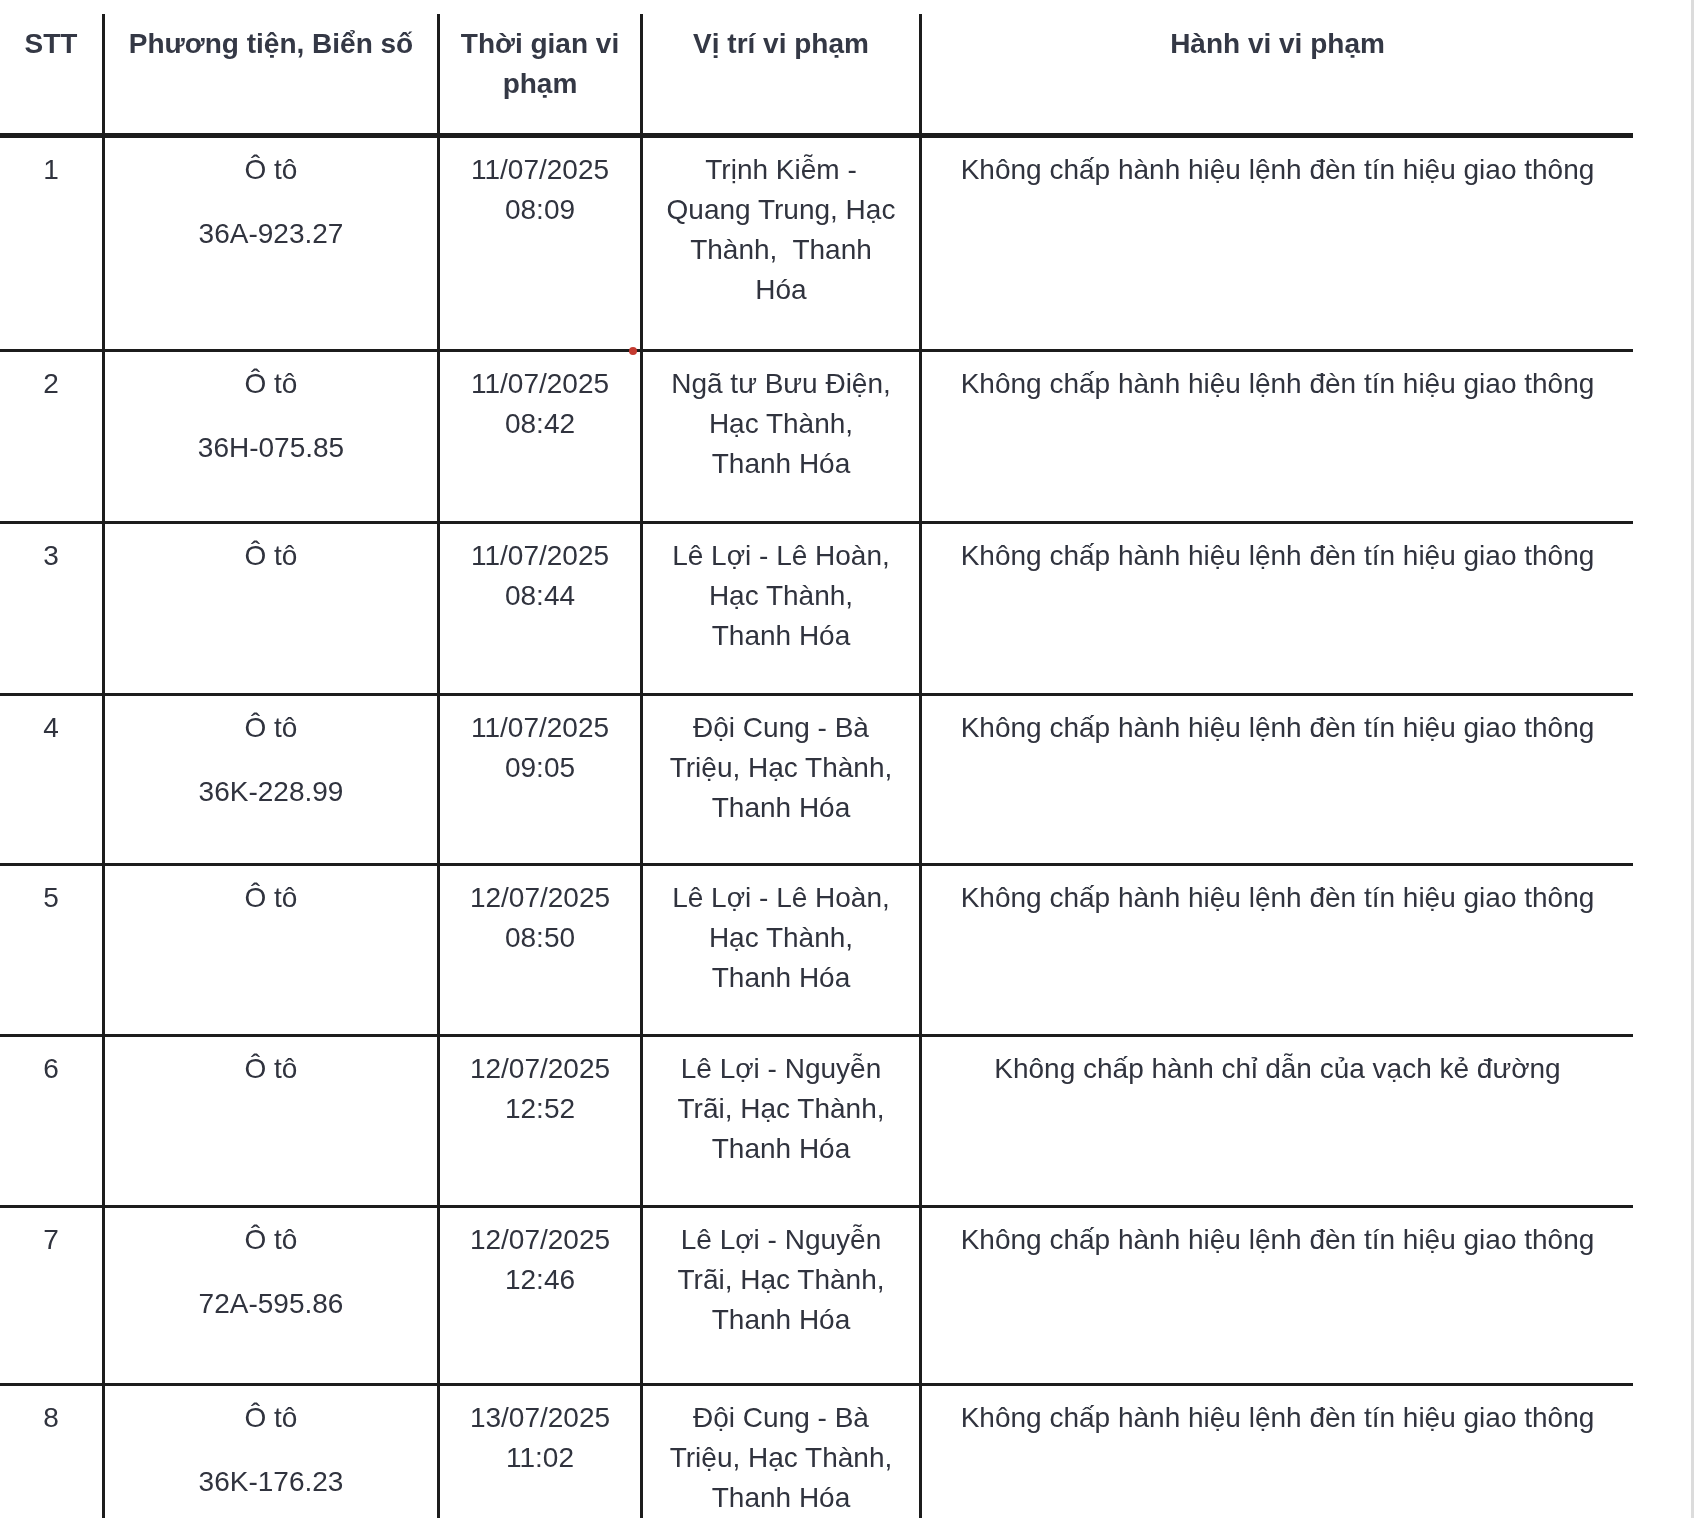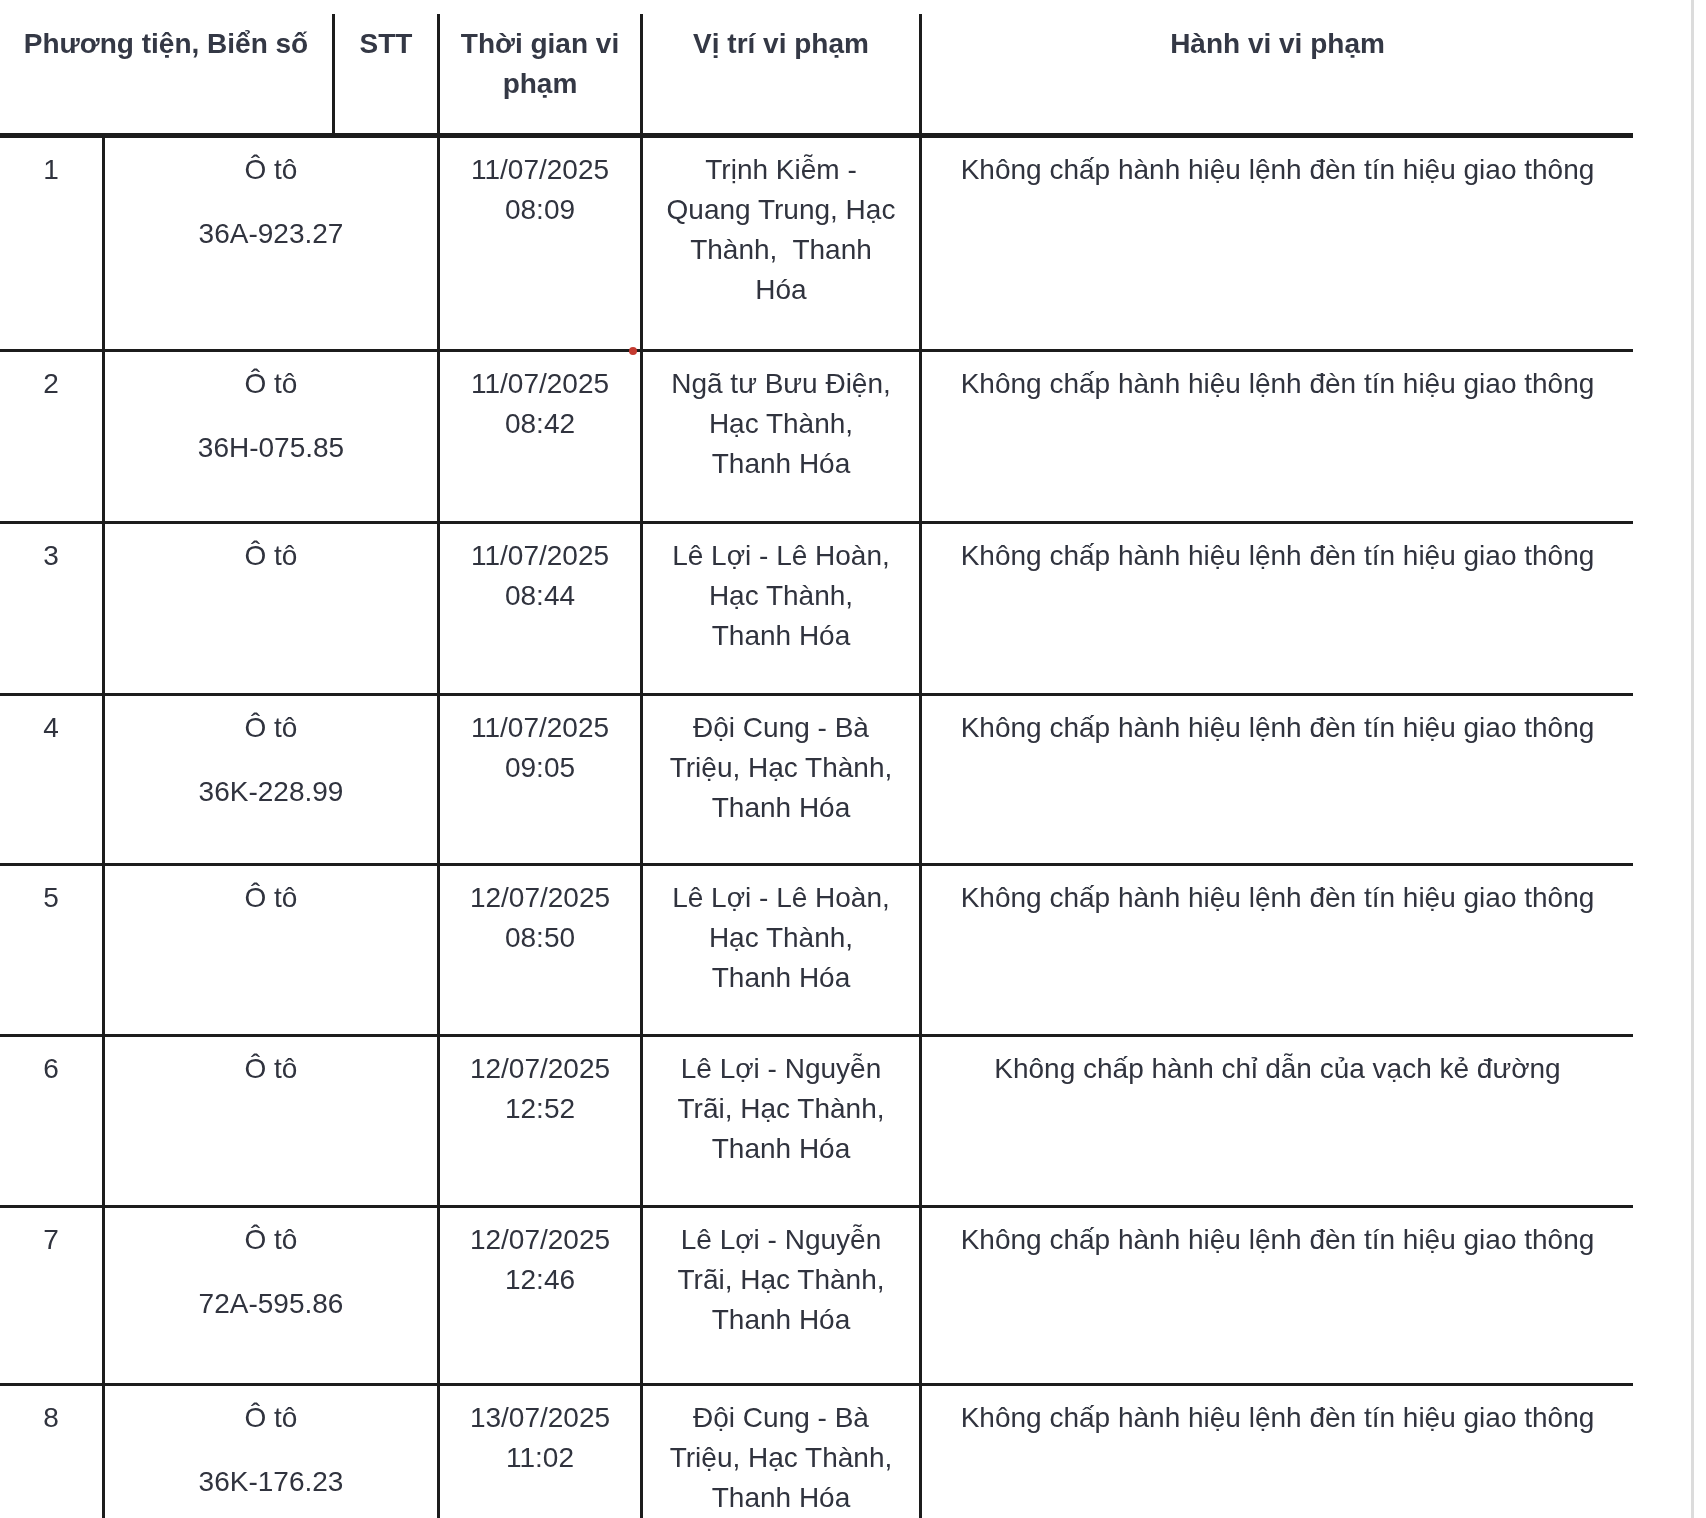--- a/index.html
+++ b/index.html
@@ -69,22 +69,22 @@
   }
 </style>
 </head>
 <body>
 
 <div class="page">
 
   <div class="vtable">
 
     <div class="tr header">
+      <div class="td th c0">STT</div>
       <div class="td th c1">Phương tiện, Biển số</div>
-      <div class="td th c0">STT</div>
       <div class="td th c2 pre">Thời gian vi
 phạm</div>
       <div class="td th c3">Vị trí vi phạm</div>
       <div class="td th c4">Hành vi vi phạm</div>
     </div>
 
     <div class="tr r1">
       <div class="td c0">1</div>
       <div class="td c1">
         <div>Ô tô</div>

